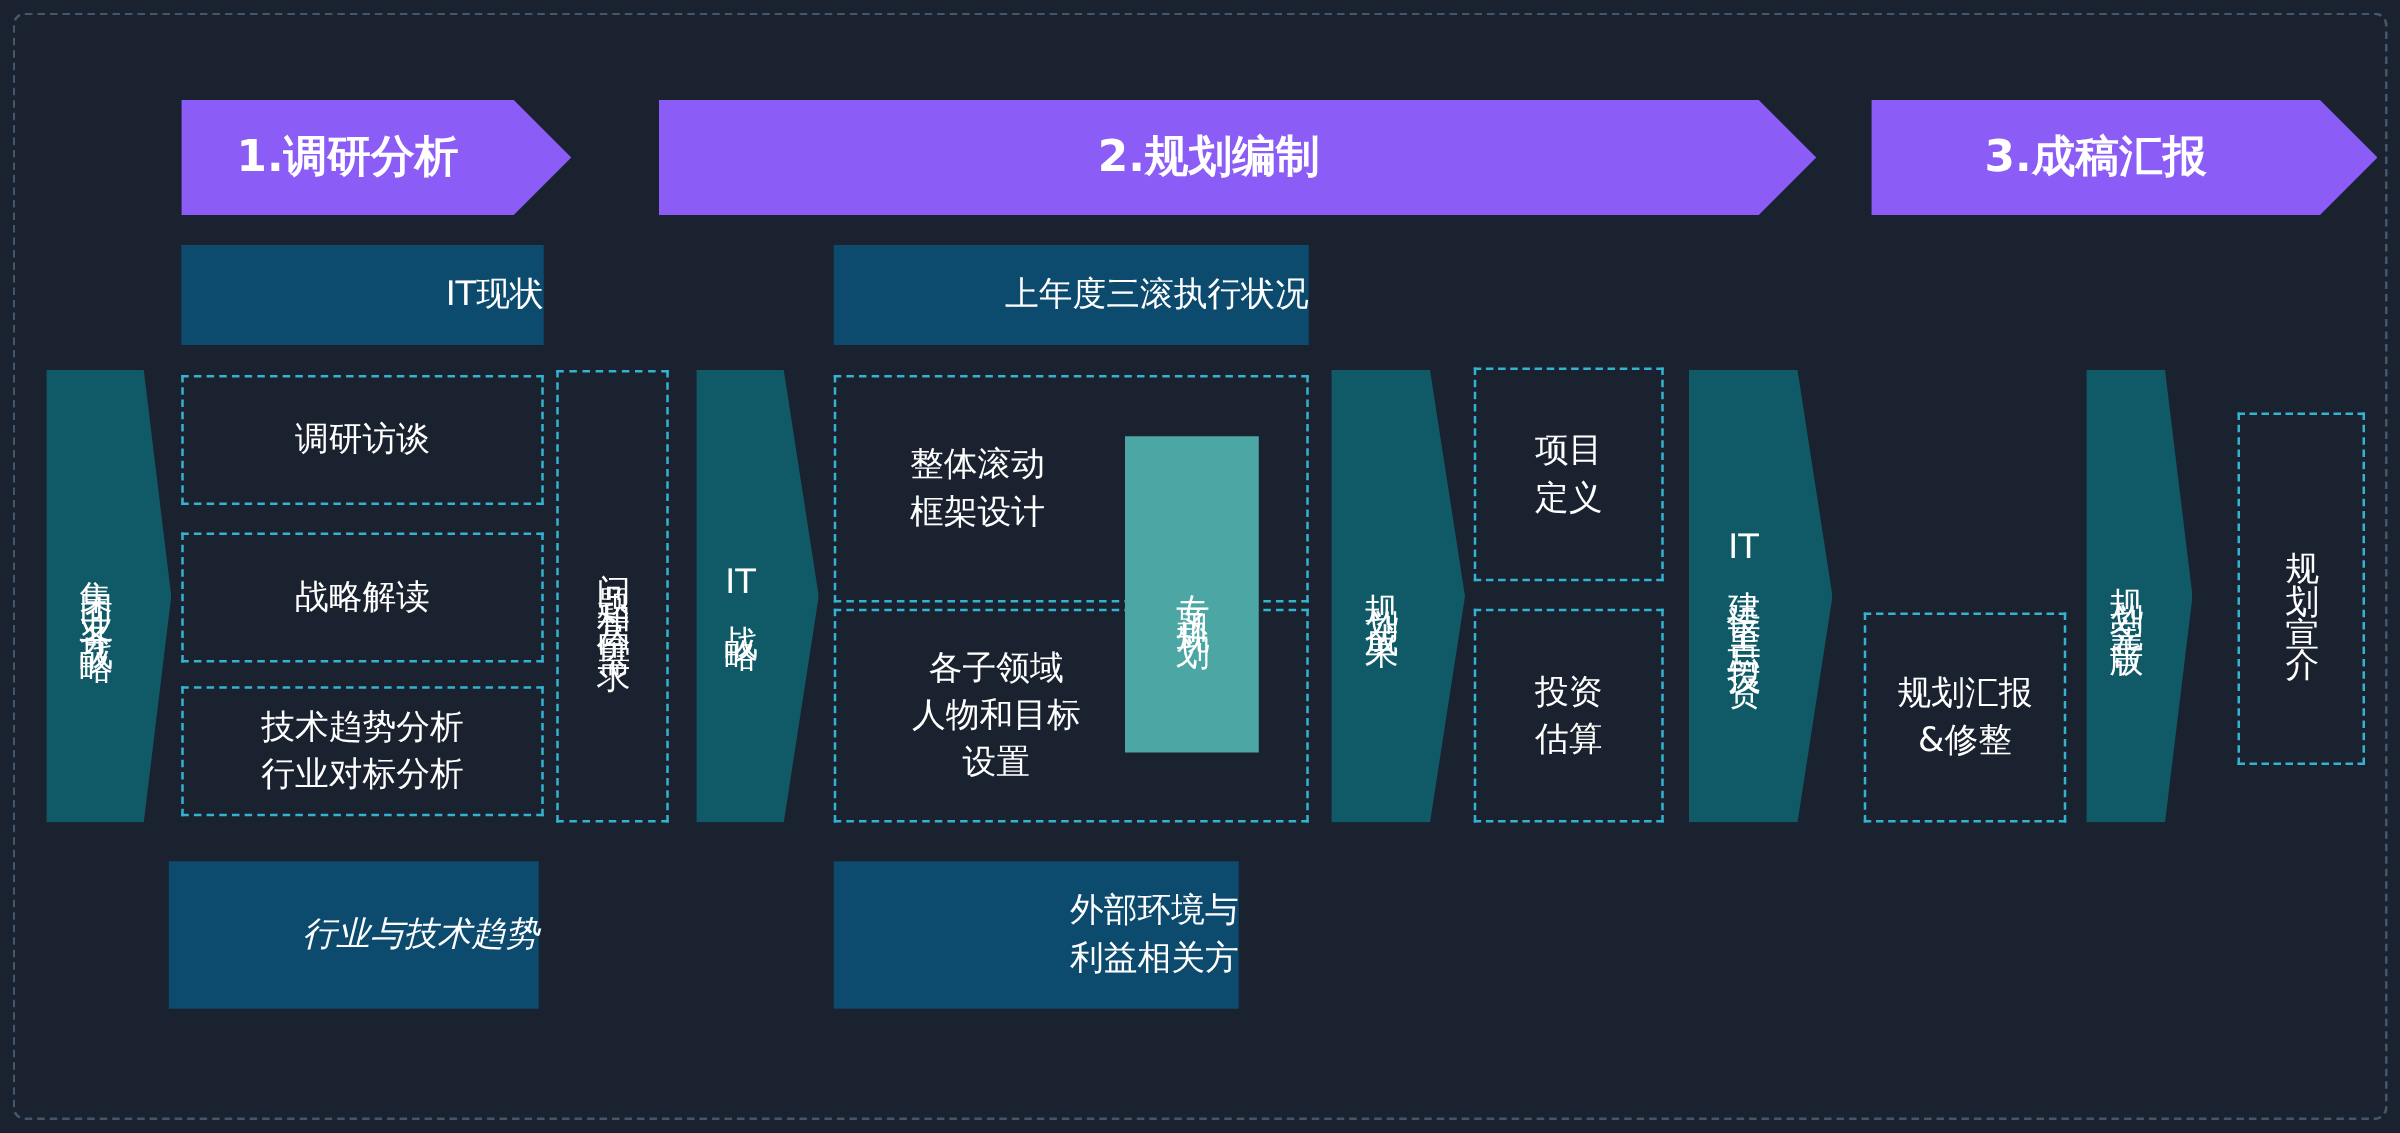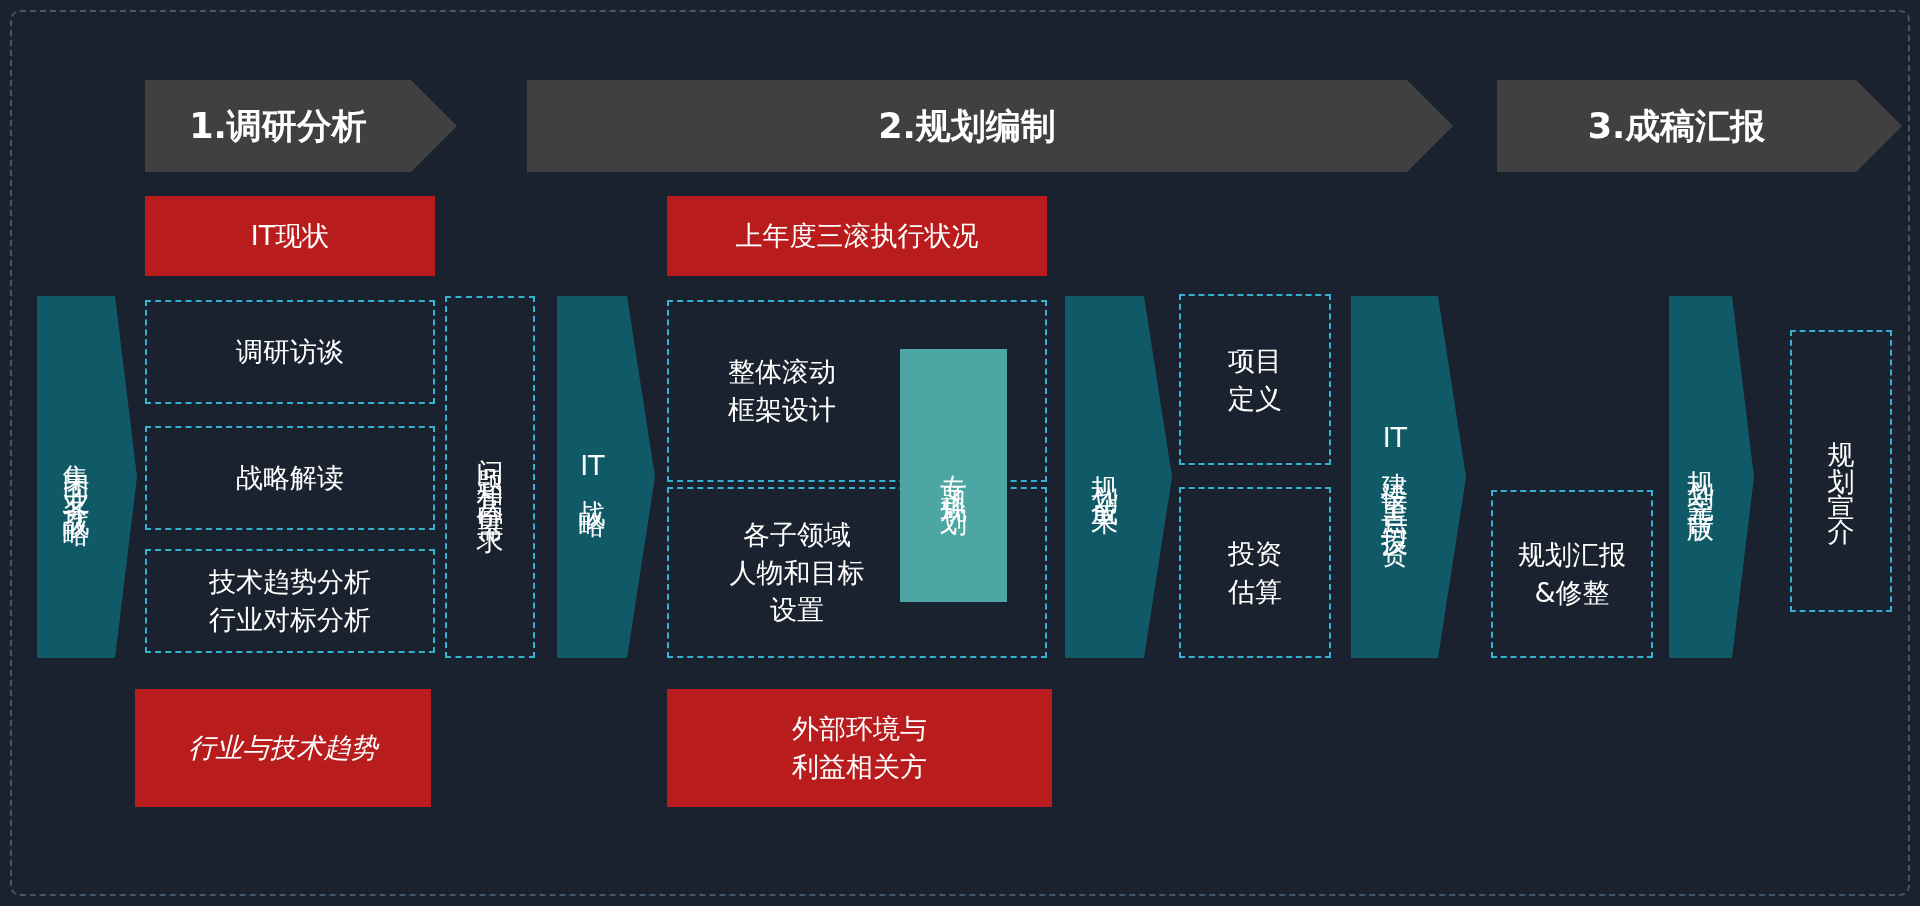--- a/index.html
+++ b/index.html
@@ -23,31 +23,32 @@
     text-align:center;
     box-sizing:border-box;
   }
   .label{
     font-size:27px;
     line-height:1.4;
     white-space:pre-line;
     font-weight:500;
   }
   .harrow{
-    background:#404040;
+    background:#8b5cf6;
     clip-path:polygon(0 0, calc(100% - 46px) 0, 100% 50%, calc(100% - 46px) 100%, 0 100%);
     padding-right:46px;
   }
   .harrow .label{
     font-size:35px;
     font-weight:bold;
     white-space:nowrap;
   }
   .solid{
-    background:#b91c1c;
+    background:#0c4a6e;
+    justify-content:flex-end;
   }
   .light{
     background:#4ca6a3;
   }
   .pent{
     background:#105a68;
     clip-path:polygon(0 0, calc(100% - 28px) 0, 100% 50%, calc(100% - 28px) 100%, 0 100%);
     padding-right:28px;
   }
   .pent-sm{
@@ -126,21 +127,21 @@
 框架设计</span>
   </div>
   <div class="node dashed pad-r120" style="left:667px;top:487px;width:380px;height:171px;">
     <span class="label">各子领域
 人物和目标
 设置</span>
   </div>
   <div class="node light z2" style="left:900px;top:349px;width:107px;height:253px;">
     <span class="label vtext">专题规划</span>
   </div>
-  <div class="node solid" style="left:667px;top:689px;width:385px;height:118px;">
+  <div class="node solid" style="left:667px;top:689px;width:324px;height:118px;">
     <span class="label">外部环境与
 利益相关方</span>
   </div>
 
   <div class="node pent" style="left:1065px;top:296px;width:107px;height:362px;">
     <span class="label vtext">规划成果</span>
   </div>
 
   <div class="node dashed" style="left:1179px;top:294px;width:152px;height:171px;">
     <span class="label">项目

